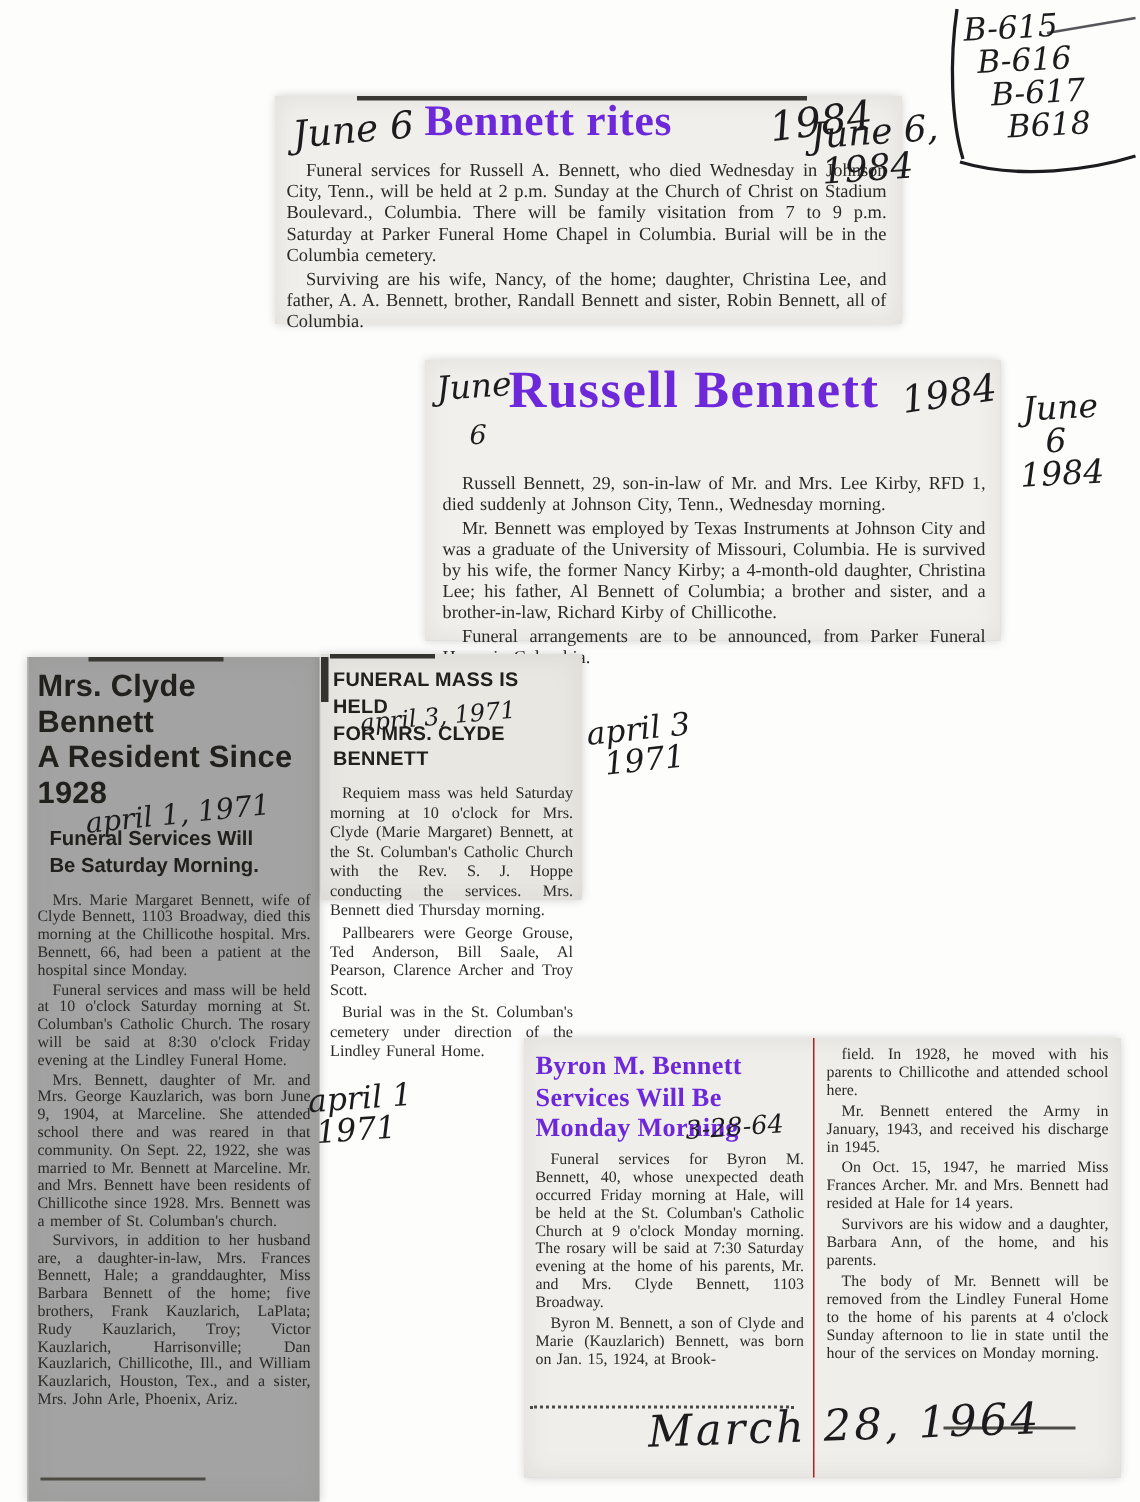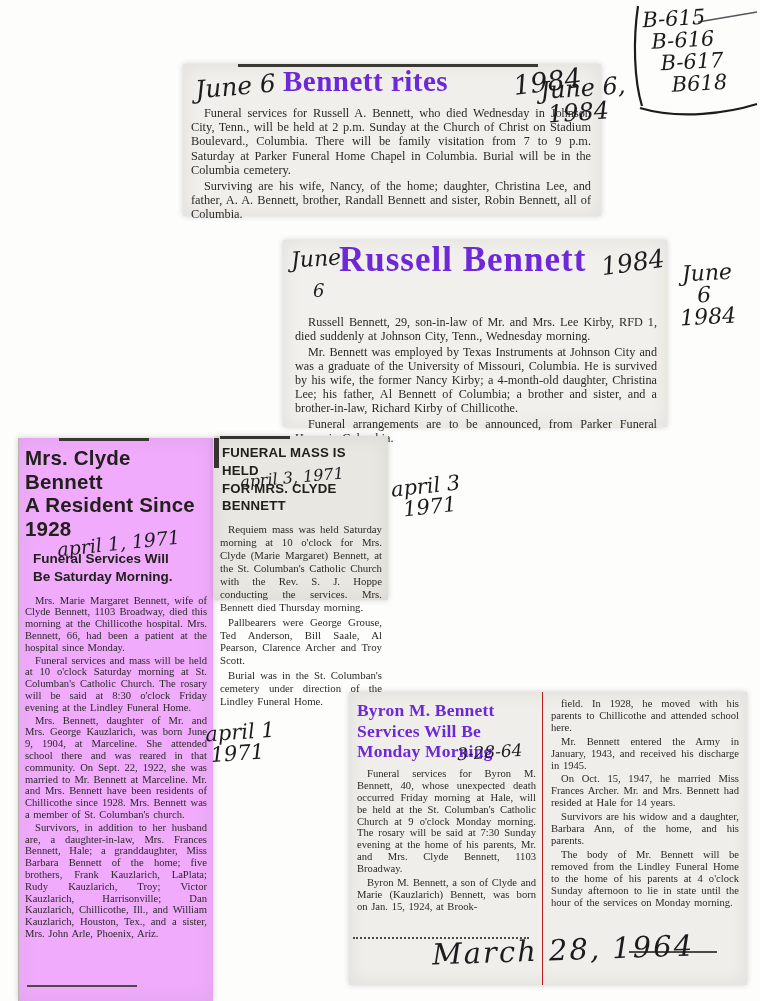--- a/index.html
+++ b/index.html
@@ -51,21 +51,21 @@
   #clip-rites .news-body{padding:2px 10px 0 8px;font-size:12.3px;line-height:14.2px;}
   
   #clip-russell{left:283px;top:240px;width:384px;height:187px;background:#f2f0ec;}
   #clip-russell .head-row{position:relative;height:44px;}
   #clip-russell .headline{position:absolute;left:56px;top:2px;font-size:35px;letter-spacing:1px;}
   #clip-russell .hw-june{position:absolute;left:8px;top:8px;font-size:22px;transform:rotate(-4deg);}
   #clip-russell .hw-6{position:absolute;left:30px;top:42px;font-size:18px;}
   #clip-russell .hw-1984{position:absolute;left:318px;top:10px;font-size:25px;transform:rotate(-8deg);}
   #clip-russell .news-body{padding:3px 10px 0 12px;font-size:12.2px;line-height:14.0px;margin-top:28px;}
   
-  #clip-clyde{left:18px;top:438px;width:194px;height:563px;background:#f0abfc;border-left:1px solid #b9b5ac;}
+  #clip-clyde{left:18px;top:438px;width:194px;height:563px;background:#a3a3a3;border-left:1px solid #b9b5ac;}
   #clip-clyde .headline{padding:8px 4px 0 6px;font-size:20.5px;line-height:1.15;letter-spacing:.2px;}
   #clip-clyde .subhead{padding:10px 0 0 14px;font-size:13.5px;line-height:1.35;}
   #clip-clyde .hw-overlay{position:absolute;left:38px;top:96px;font-size:19px;transform:rotate(-6deg);}
   #clip-clyde .news-body{padding:8px 6px 0 6px;font-size:10.6px;line-height:11.8px;}
   #clip-clyde .news-body p{margin-bottom:1px;text-indent:10px;}
   #clip-clyde .endrule{left:8px;bottom:14px;width:110px;height:2px;position:absolute;background:#4c4a45;}
   
   #clip-mass{left:214px;top:436px;width:174px;height:164px;background:#e9e7e2;}
   #clip-mass .topmark{position:absolute;left:0px;top:2px;width:5px;height:30px;background:#35332e;}
   #clip-mass .topdash{position:absolute;left:6px;top:0px;width:70px;height:3px;background:#35332e;}
@@ -175,21 +175,21 @@
   <div class="clip" id="clip-byron">
     <div class="cols">
       <div class="colL">
         <div class="serif-head headline">
           <div>Byron M. Bennett</div>
           <div>Services Will Be</div>
           <div>Monday Morning</div>
         </div>
         <span class="hw hw-overlay">3-28-64</span>
         <div class="news-body">
-          <p>Funeral services for Byron M. Bennett, 40, whose unexpected death occurred Friday morning at Hale, will be held at the St. Columban's Catholic Church at 9 o'clock Monday morning. The rosary will be said at 7:30 Sunday evening at the home of his parents, Mr. and Mrs. Clyde Bennett, 1103 Broadway.</p>
+          <p>Funeral services for Byron M. Bennett, 40, whose unexpected death occurred Friday morning at Hale, will be held at the St. Columban's Catholic Church at 9 o'clock Monday morning. The rosary will be said at 7:30 Saturday evening at the home of his parents, Mr. and Mrs. Clyde Bennett, 1103 Broadway.</p>
           <p>Byron M. Bennett, a son of Clyde and Marie (Kauzlarich) Bennett, was born on Jan. 15, 1924, at Brook-</p>
         </div>
         <div class="dotrule"></div>
       </div>
       <div class="colR">
         <div class="news-body">
           <p>field. In 1928, he moved with his parents to Chillicothe and attended school here.</p>
           <p>Mr. Bennett entered the Army in January, 1943, and received his discharge in 1945.</p>
           <p>On Oct. 15, 1947, he married Miss Frances Archer. Mr. and Mrs. Bennett had resided at Hale for 14 years.</p>
           <p>Survivors are his widow and a daughter, Barbara Ann, of the home, and his parents.</p>

